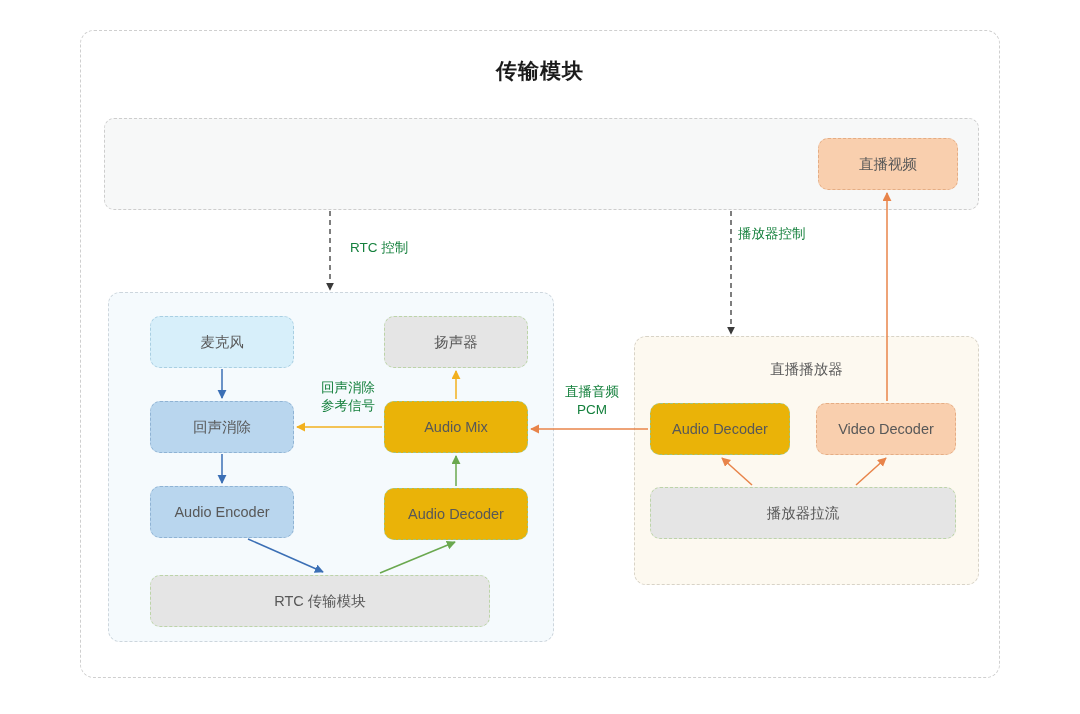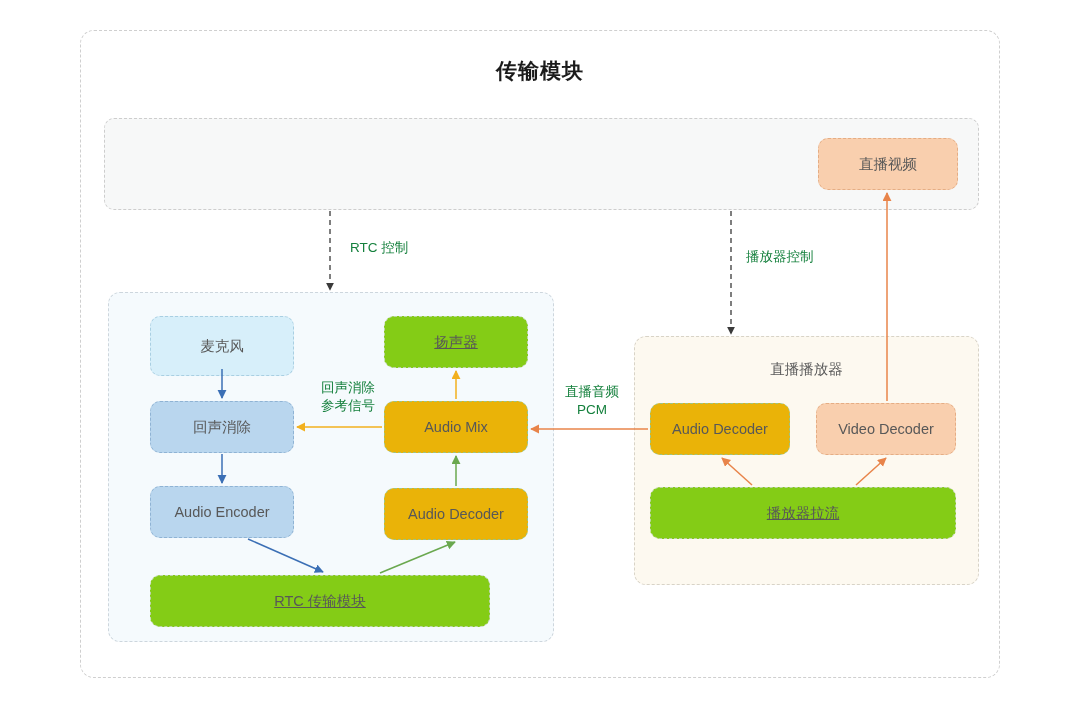--- a/index.html
+++ b/index.html
@@ -90,21 +90,21 @@
     display: flex;
     align-items: center;
     justify-content: center;
     font-size: 14.5px;
     color: #585858;
     text-align: right;
     line-height: 1.25;
   }
   .node.blue-light { background: #d7effa; border-color: #a9cfe2; }
   .node.blue       { background: #b9d6ee; border-color: #8fb3d4; }
-  .node.green-light{ background: #84cc16; border-color: #bcd4a8; text-decoration: underline; }
+  .node.green-light{ background: #e5e5e5; border-color: #bcd4a8; }
   .node.green      { background: #eab308; border-color: #9dc381; }
   .node.orange     { background: #f9cfae; border-color: #e5ad84; }
 
   
   .edge-label {
     position: absolute;
     font-size: 13.5px;
     color: #15803d;
     line-height: 1.35;
     white-space: pre-line;
@@ -124,39 +124,39 @@
 
   <div class="outer-frame"></div>
 
   <div class="diagram-title">传输模块</div>
 
   <div class="biz-container"></div>
   <div class="node orange" style="left:818px; top:138px; width:140px; height:52px;">直播视频</div>
 
   <div class="rtc-container"></div>
 
-  <div class="node blue-light" style="left:150px; top:316px; width:144px; height:60px;">麦克风</div>
+  <div class="node blue-light" style="left:150px; top:316px; width:144px; height:52px;">麦克风</div>
   <div class="node blue" style="left:150px; top:401px; width:144px; height:52px;">回声消除</div>
   <div class="node blue" style="left:150px; top:486px; width:144px; height:52px;">Audio Encoder</div>
 
   <div class="node green-light" style="left:384px; top:316px; width:144px; height:52px;">扬声器</div>
   <div class="node green" style="left:384px; top:401px; width:144px; height:52px;">Audio Mix</div>
   <div class="node green" style="left:384px; top:488px; width:144px; height:52px;">Audio Decoder</div>
 
   <div class="node green-light" style="left:150px; top:575px; width:340px; height:52px;">RTC 传输模块</div>
 
   <div class="player-container"></div>
   <div class="player-title">直播播放器</div>
 
   <div class="node green" style="left:650px; top:403px; width:140px; height:52px;">Audio Decoder</div>
   <div class="node green-light" style="left:650px; top:487px; width:306px; height:52px;">播放器拉流</div>
   <div class="node orange" style="left:816px; top:403px; width:140px; height:52px;">Video Decoder</div>
 
   <div class="edge-label" style="left:350px; top:239px;">RTC 控制</div>
-  <div class="edge-label" style="left:738px; top:248px;margin-left:8px;">播放器控制</div>
+  <div class="edge-label" style="left:738px; top:225px;">播放器控制</div>
   <div class="edge-label" style="left:298px; top:379px; width:100px;">回声消除
 参考信号</div>
   <div class="edge-label" style="left:552px; top:383px; width:80px;">直播音频
 PCM</div>
 
   <svg class="wires" viewBox="0 0 1080 714">
     <defs>
       <marker id="ar-black" markerWidth="7" markerHeight="7" refX="5.4" refY="3" orient="auto">
         <path d="M0,0 L6,3 L0,6 z" fill="#3a3a3a"></path>
       </marker>

